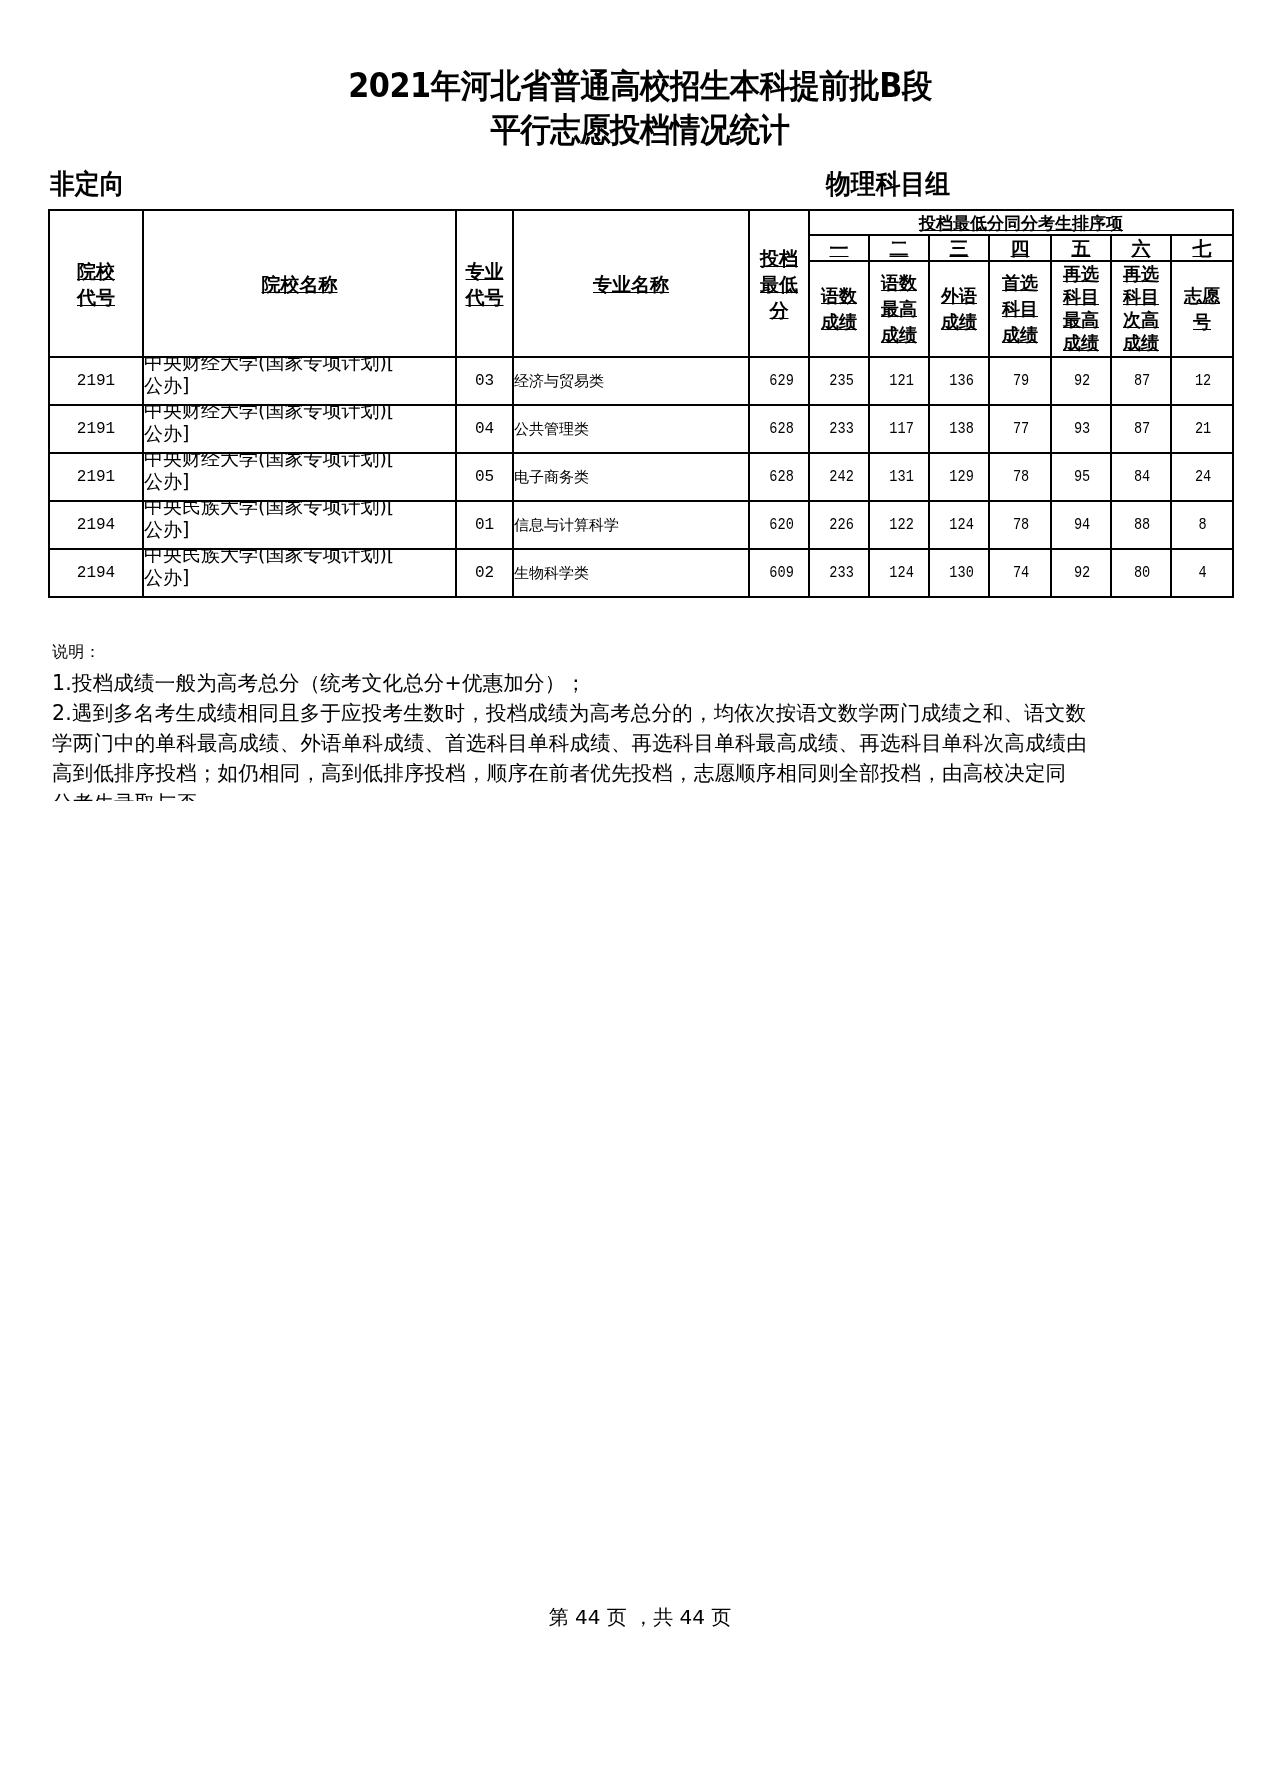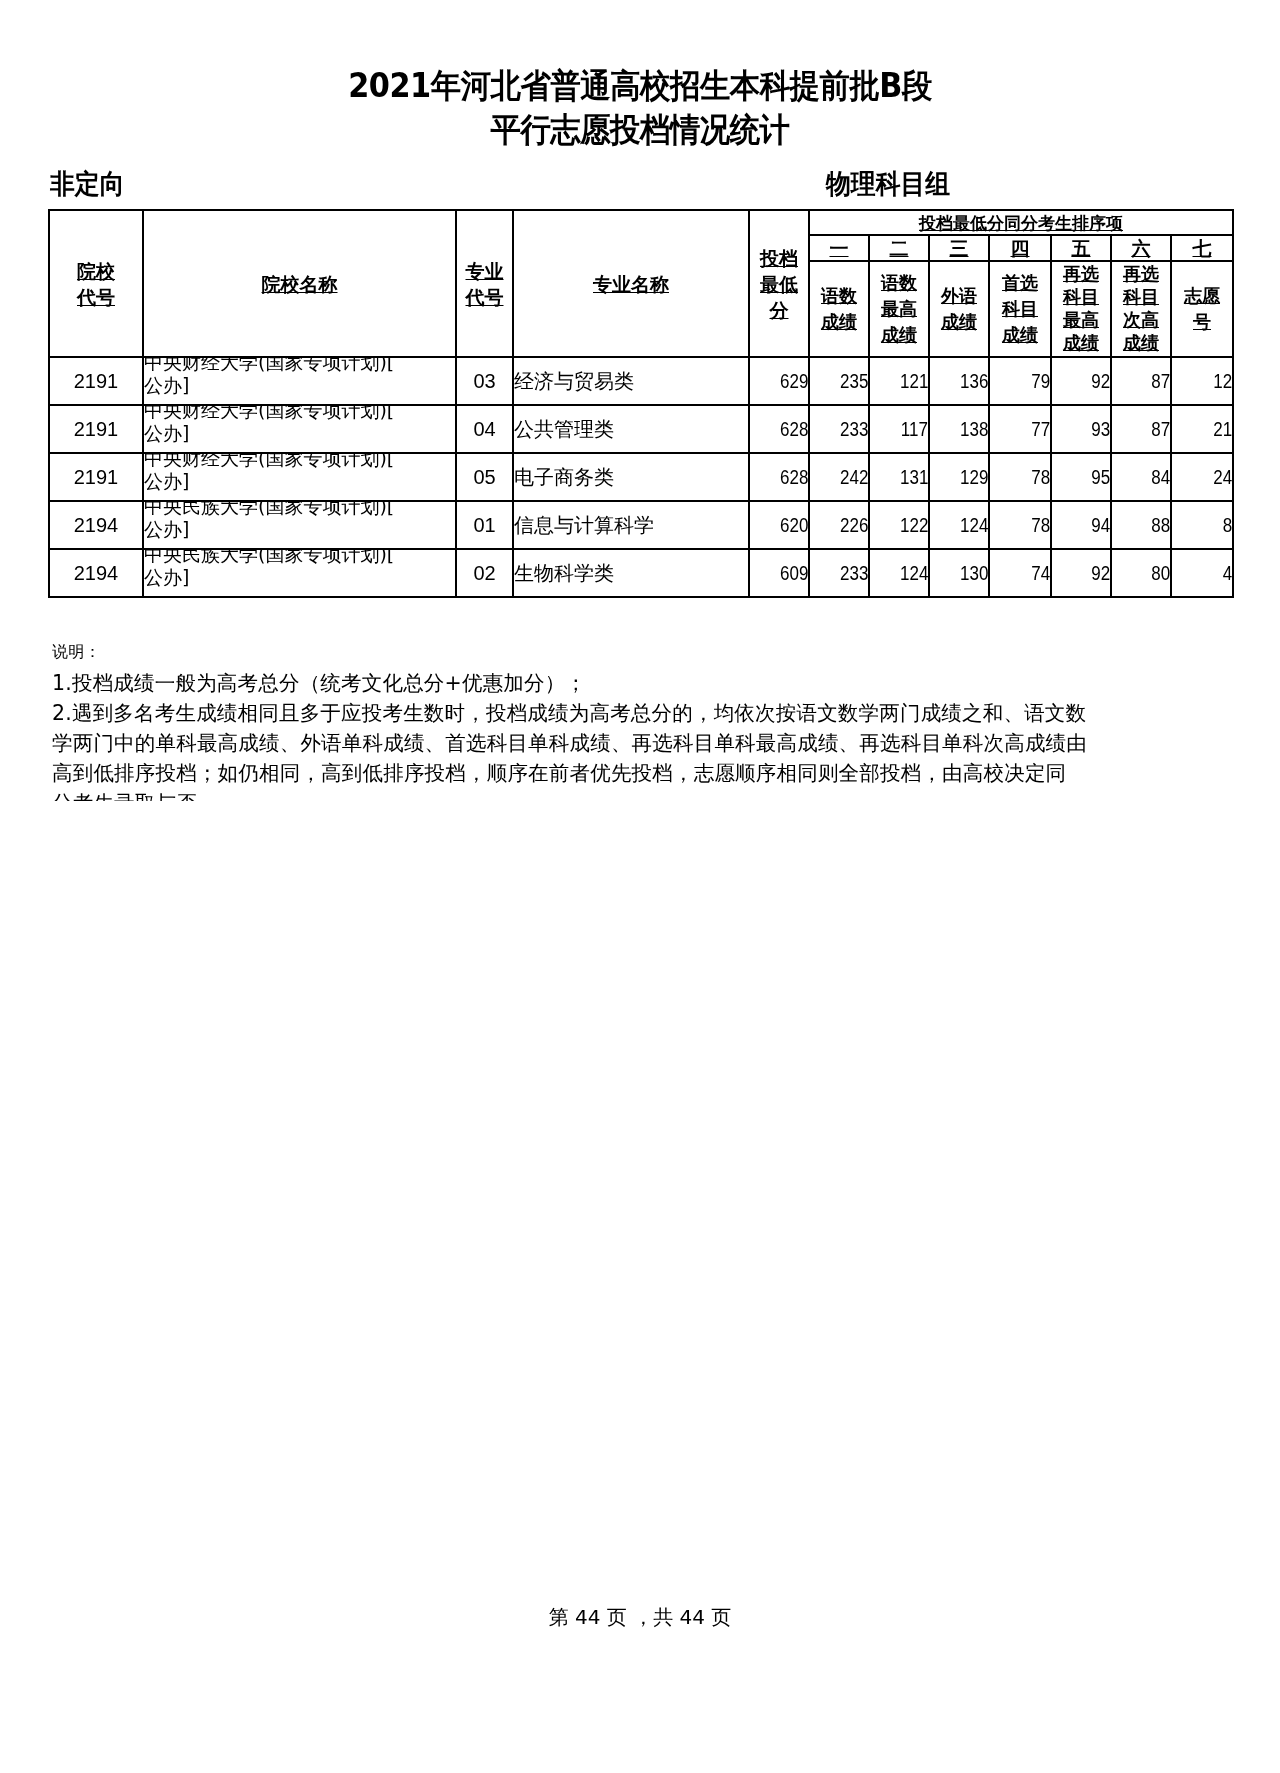--- a/index.html
+++ b/index.html
@@ -18,27 +18,27 @@
   table.main { position:absolute; left:48px; top:209px; border-collapse:collapse;
                table-layout:fixed; }
   table.main td, table.main th { border:2px solid #000; padding:0; overflow:hidden; }
   th { font-family:"DejaVu Sans",sans-serif; font-weight:bold; font-size:18px;
        line-height:26px; text-align:center; vertical-align:middle;text-decoration:underline; }
   th.big { font-size:19px; }
   th.cap { height:23px; font-size:17px; line-height:22px; }
   th.num { height:24px; font-size:19px; line-height:22px; }
   th.sub { height:94px; line-height:26px; }
   th.sub.tight { line-height:23px; vertical-align:bottom;border-radius:13px; }
-  td { height:46px; font-size:20px; font-family:Liberation Sans, sans-serif; }
+  td { height:46px; font-size:16px; font-family:Liberation Mono, monospace; }
   td.code { text-align:center; }
   td.name { font-family:"DejaVu Sans",sans-serif; font-size:19px; line-height:23px;
             vertical-align:top; padding-left:6px; white-space:nowrap; }
   td.name .inner { margin-top:-7px; }
-  td.major { font-family:"DejaVu Sans",sans-serif; font-size:20px; padding-left:5px; }
-  td.val { text-align:right; padding-right:3px; transform-origin:right; }
+  td.major { font-family:"DejaVu Sans",sans-serif; font-size:15px; padding-left:5px; }
+  td.val { text-align:center; padding-right:3px; transform-origin:right; }
   td.val span { display:inline-block; transform:scaleX(0.85); transform-origin:right; }
 
   .notes { position:absolute; left:52px; top:644px; width:1200px;
            font-family:"DejaVu Sans",sans-serif; font-size:20.5px; line-height:30px;
            letter-spacing:0.2px; }
   .notes .label { font-size:16px; line-height:16px; height:16px; overflow:hidden;
                   margin-bottom:8px; padding-top:0; }
   .notes .clip { height:133px; overflow:hidden; }
   .notes p { margin:0; }
   .footer { position:absolute; top:1604px; left:0; width:1280px; text-align:center;

